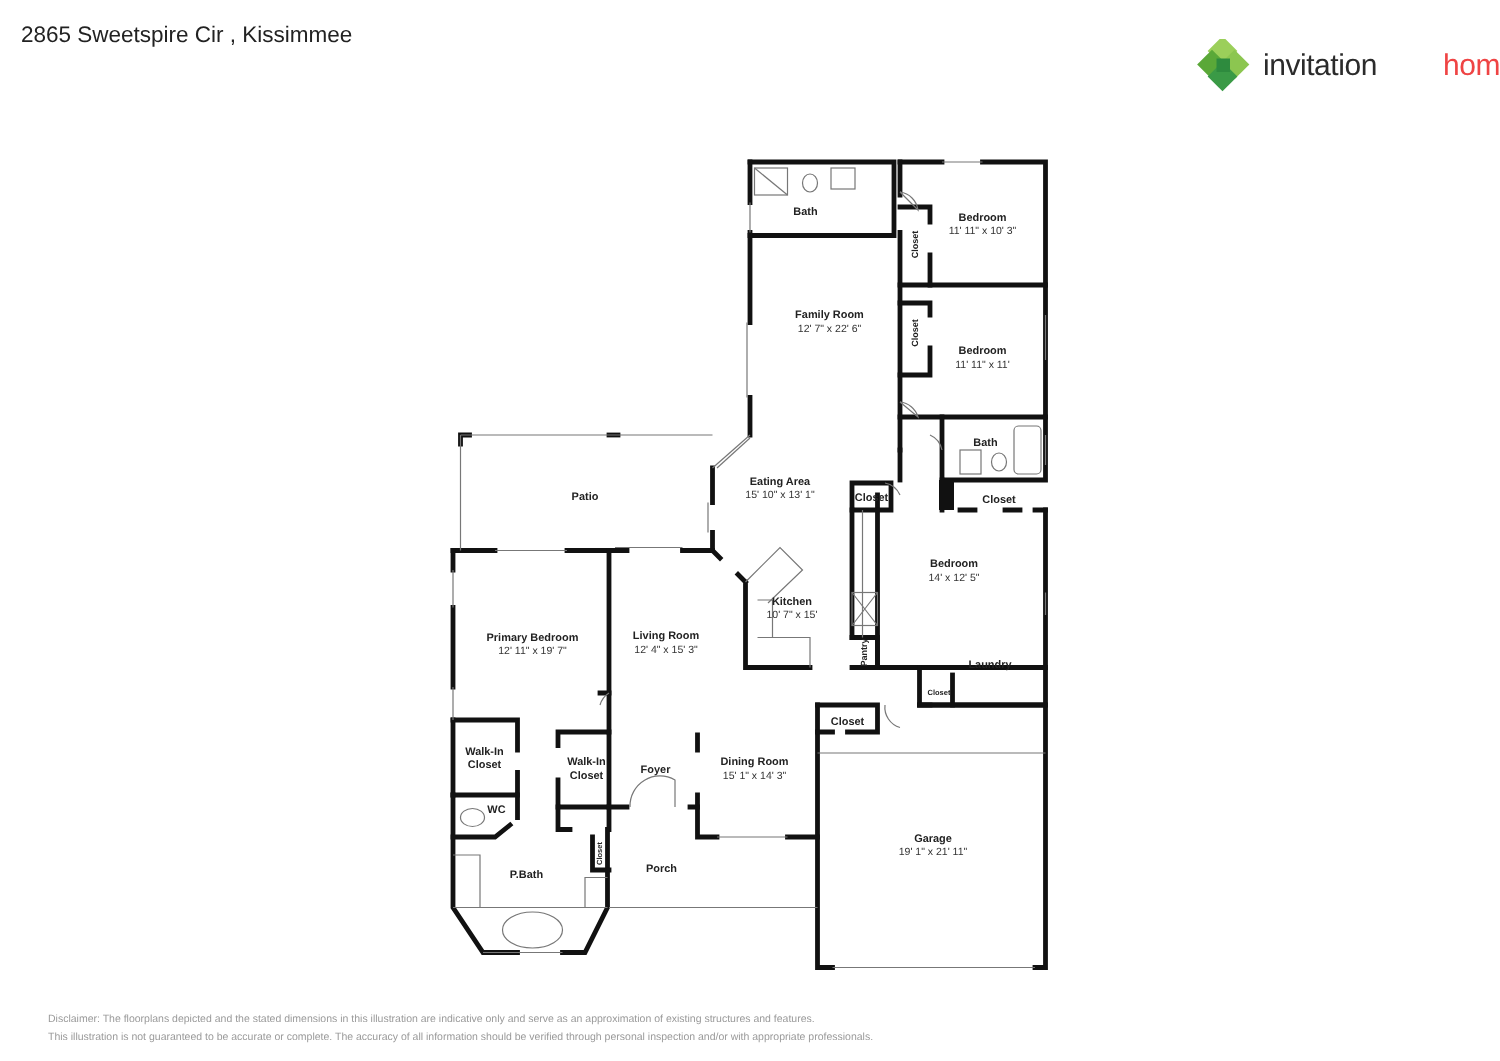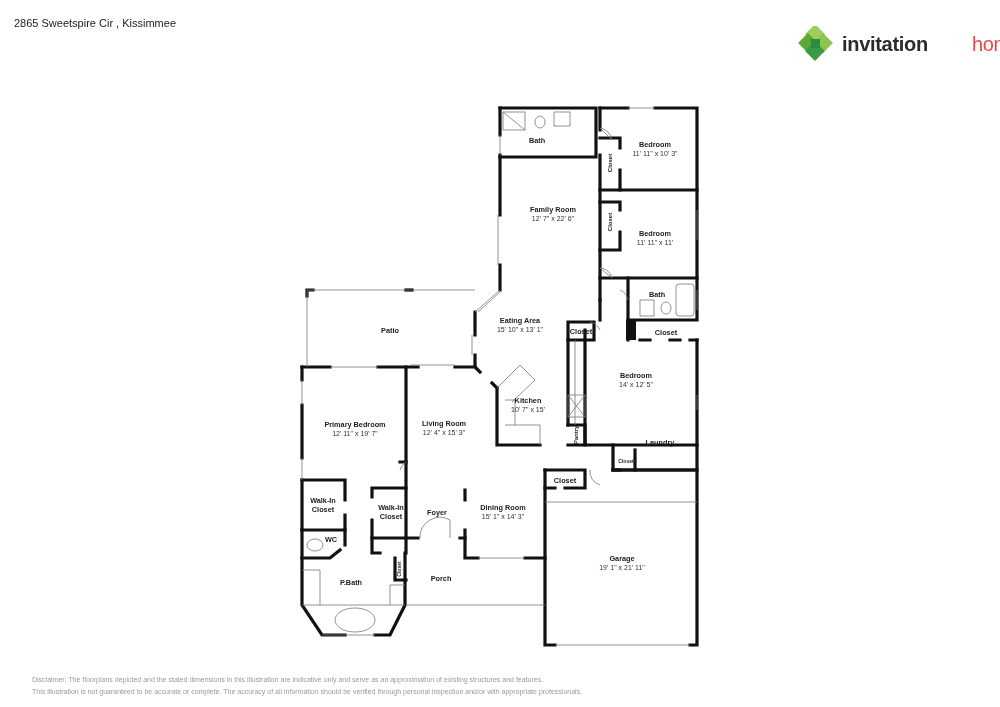--- a/index.html
+++ b/index.html
@@ -1,20 +1,20 @@
 <!DOCTYPE html>
 <html><head>
 <meta charset="utf-8">
 <style>
   html, body { margin:0; padding:0; background:#ffffff; }
   body { width:1000px; height:707px; position:relative; overflow:hidden; font-family:"Liberation Sans", sans-serif; color:#222; }
-  .hdr { position:absolute; left:14px; top:14px; font-size:11px; line-height:19px; color:#222; }
+  .hdr { position:absolute; left:14px; top:14px; font-size:15px; line-height:19px; color:#222; }
   .logo { position:absolute; left:798px; top:26px; display:flex; align-items:center; }
   .logo-text { font-size:20px; margin-left:8px; letter-spacing:-0.3px; }
-  .logo-text .a { color:#2b2b2b;font-weight:bold; }
+  .logo-text .a { color:#2b2b2b; }
   .logo-text .b { color:#ef4444;margin-left:44px; }
   .plan { position:absolute; left:0; top:0; }
   .disc { position:absolute; left:32px; top:674px; font-size:7px; color:#9a9a9a; line-height:12px; }
   .room-name { font-family:"Liberation Sans", sans-serif; font-weight:bold; font-size:7.3px; fill:#222; text-anchor:middle; }
   .room-dim { font-family:"Liberation Sans", sans-serif; font-size:7px; fill:#333; text-anchor:middle; }
   .small-name { font-family:"Liberation Sans", sans-serif; font-weight:bold; font-size:6px; fill:#222; text-anchor:middle; }
 </style>
 </head>
 <body>
 

